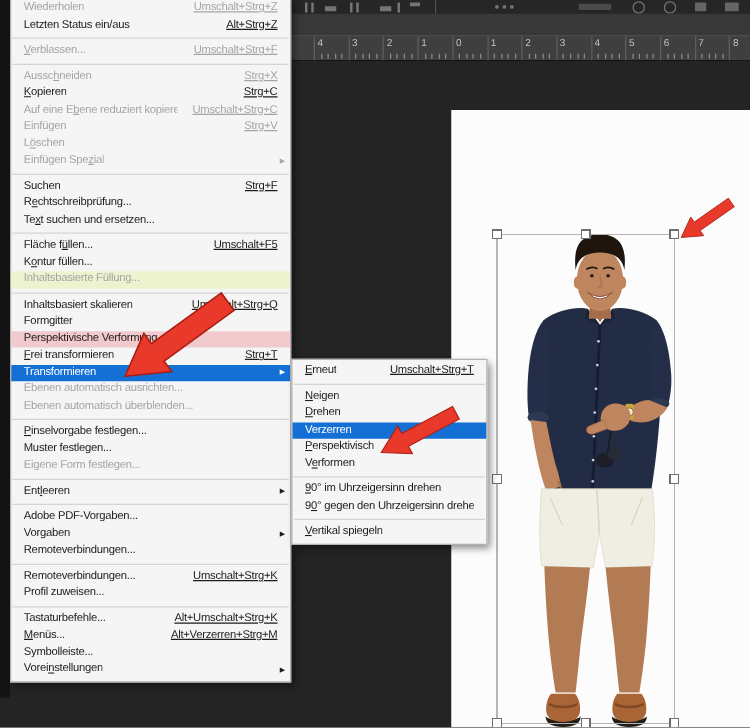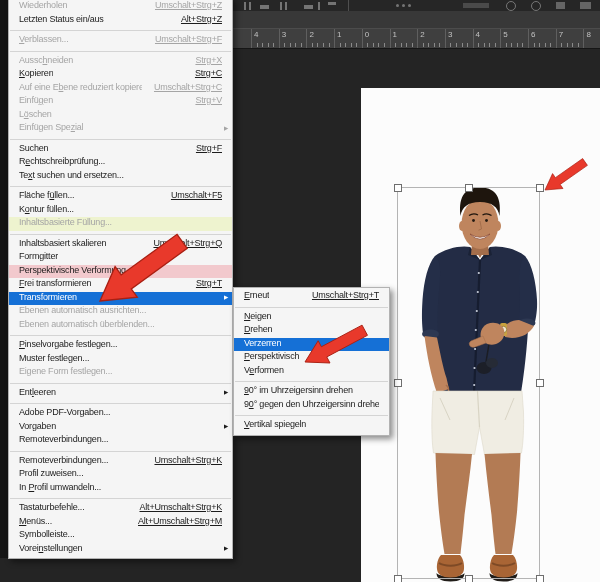--- a/index.html
+++ b/index.html
@@ -340,31 +340,28 @@
         <span class="mi-label">Remoteverbindungen...</span>
       </div>
       <div class="menu-sep"></div>
       <div class="menu-item">
         <span class="mi-label">Remoteverbindungen...</span>
         <span class="mi-shortcut">Umschalt+Strg+K</span>
       </div>
       <div class="menu-item">
         <span class="mi-label">Profil zuweisen...</span>
       </div>
-      <div class="menu-item">
-        <span class="mi-label">In <u>P</u>rofil umwandeln...</span>
-      </div>
       <div class="menu-sep"></div>
       <div class="menu-item">
         <span class="mi-label">Tastaturbefehle...</span>
         <span class="mi-shortcut">Alt+Umschalt+Strg+K</span>
       </div>
       <div class="menu-item">
         <span class="mi-label"><u>M</u>enüs...</span>
-        <span class="mi-shortcut">Alt+Umschalt+Strg+M</span>
+        <span class="mi-shortcut">Alt+Verzerren+Strg+M</span>
       </div>
       <div class="menu-item">
         <span class="mi-label">Symbolleiste...</span>
       </div>
       <div class="menu-item">
         <span class="mi-label">Vorei<u>n</u>stellungen</span>
         <span class="mi-arrow">▶</span>
       </div>
     </div>
   <div id="transform-submenu" class="menu">

